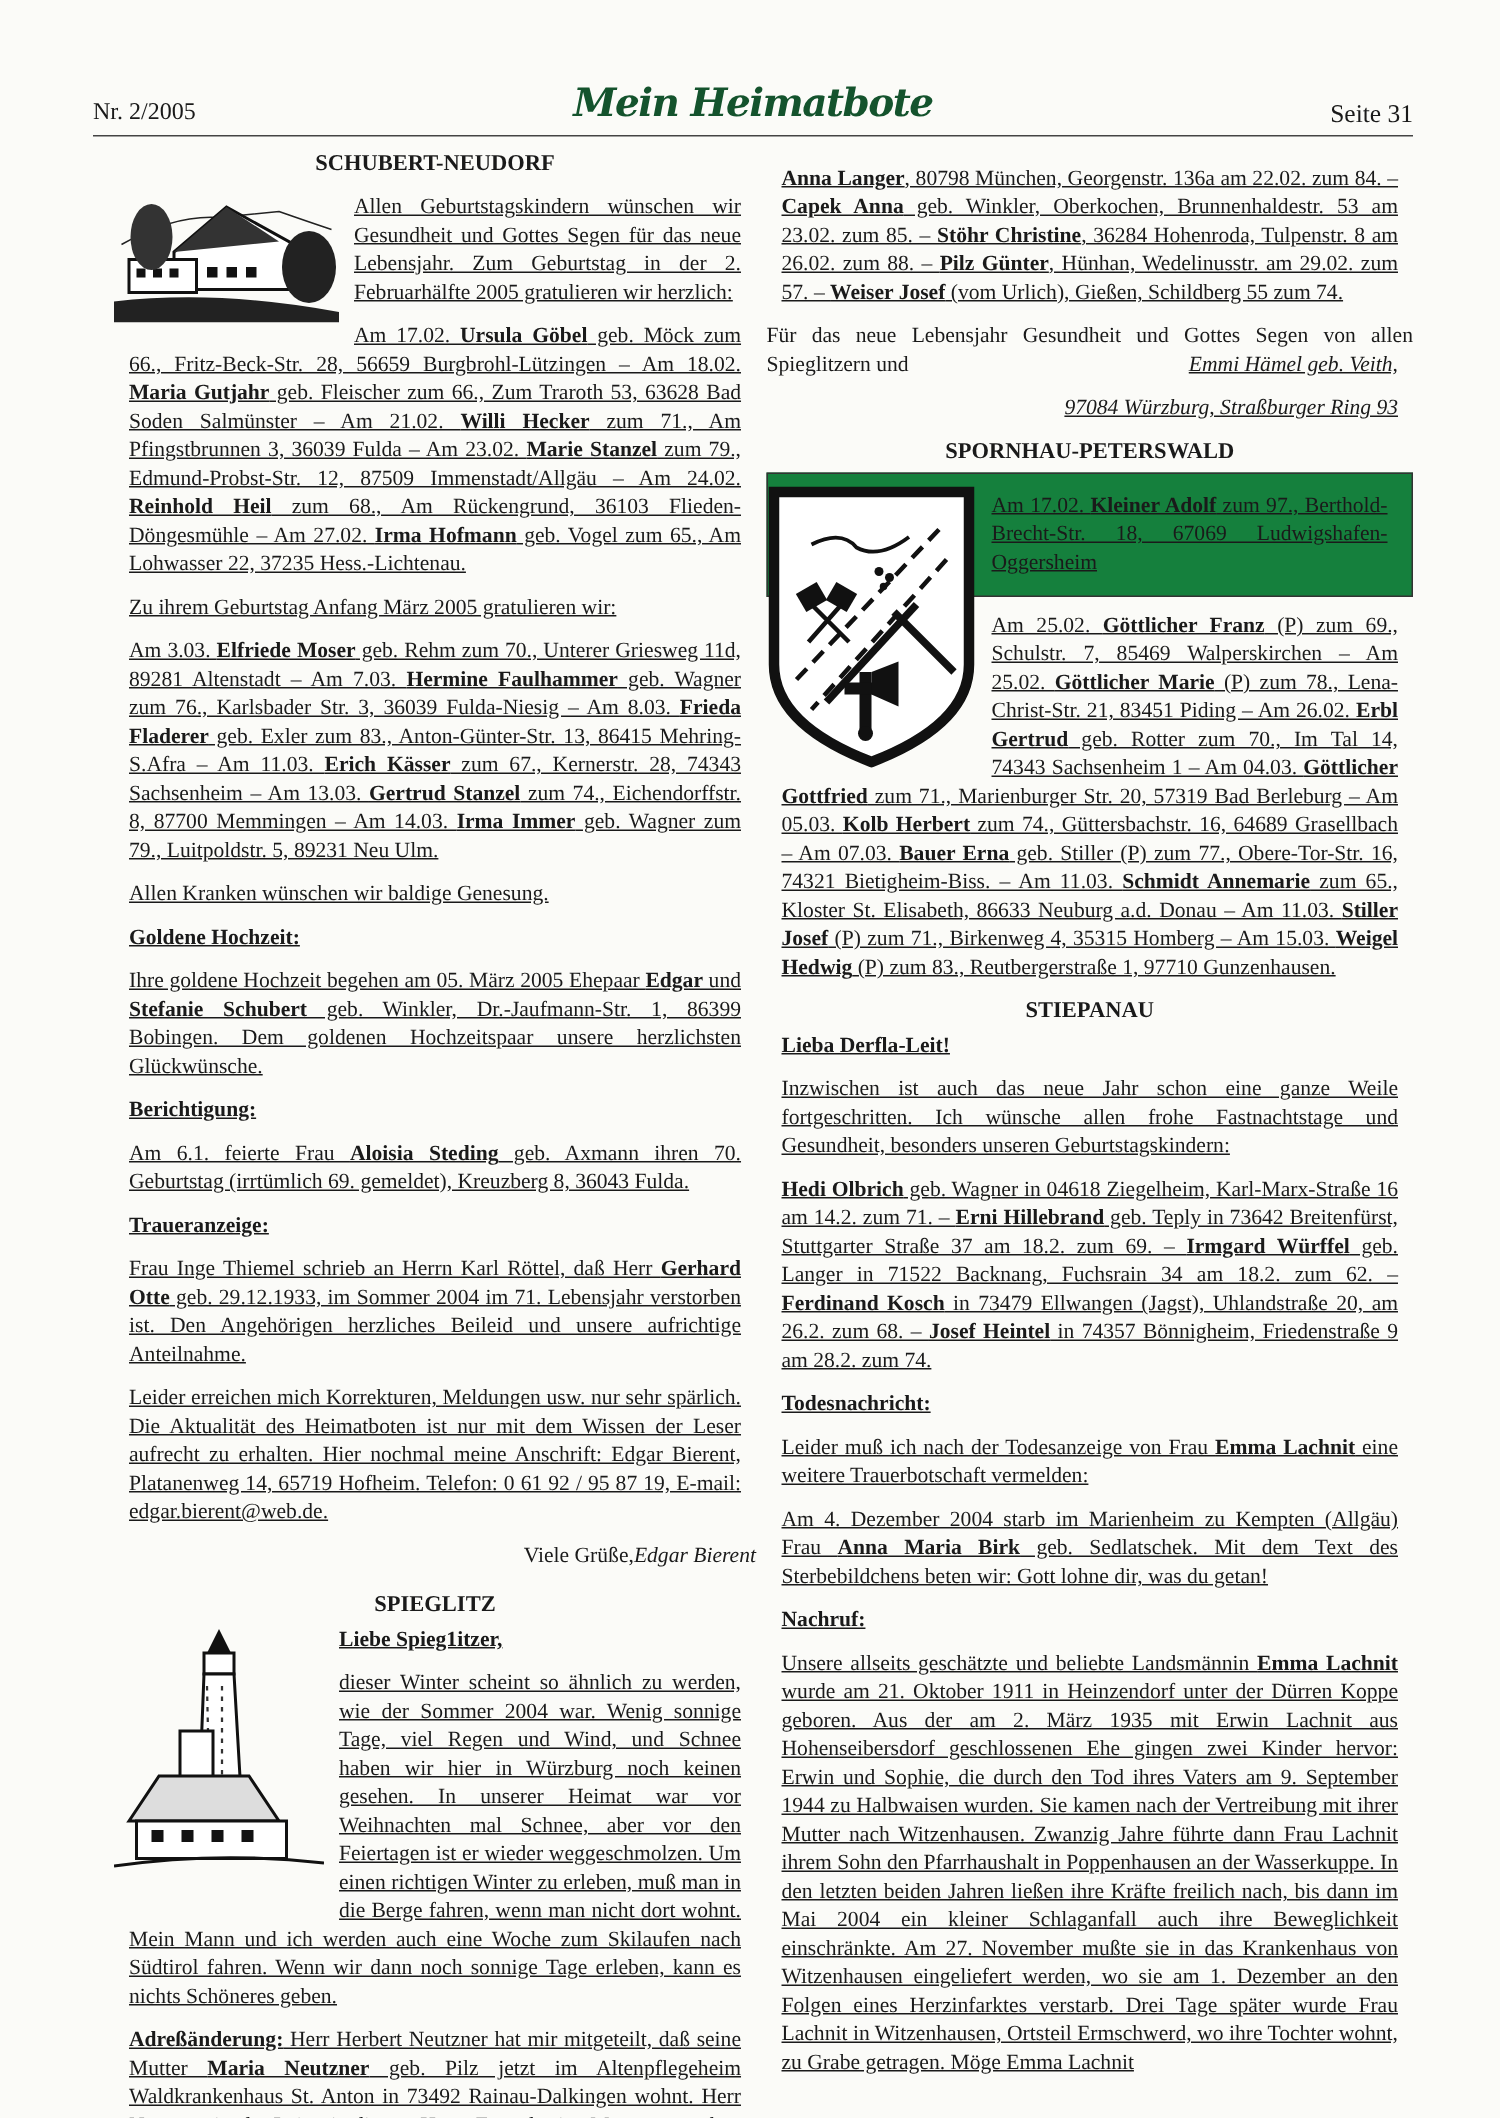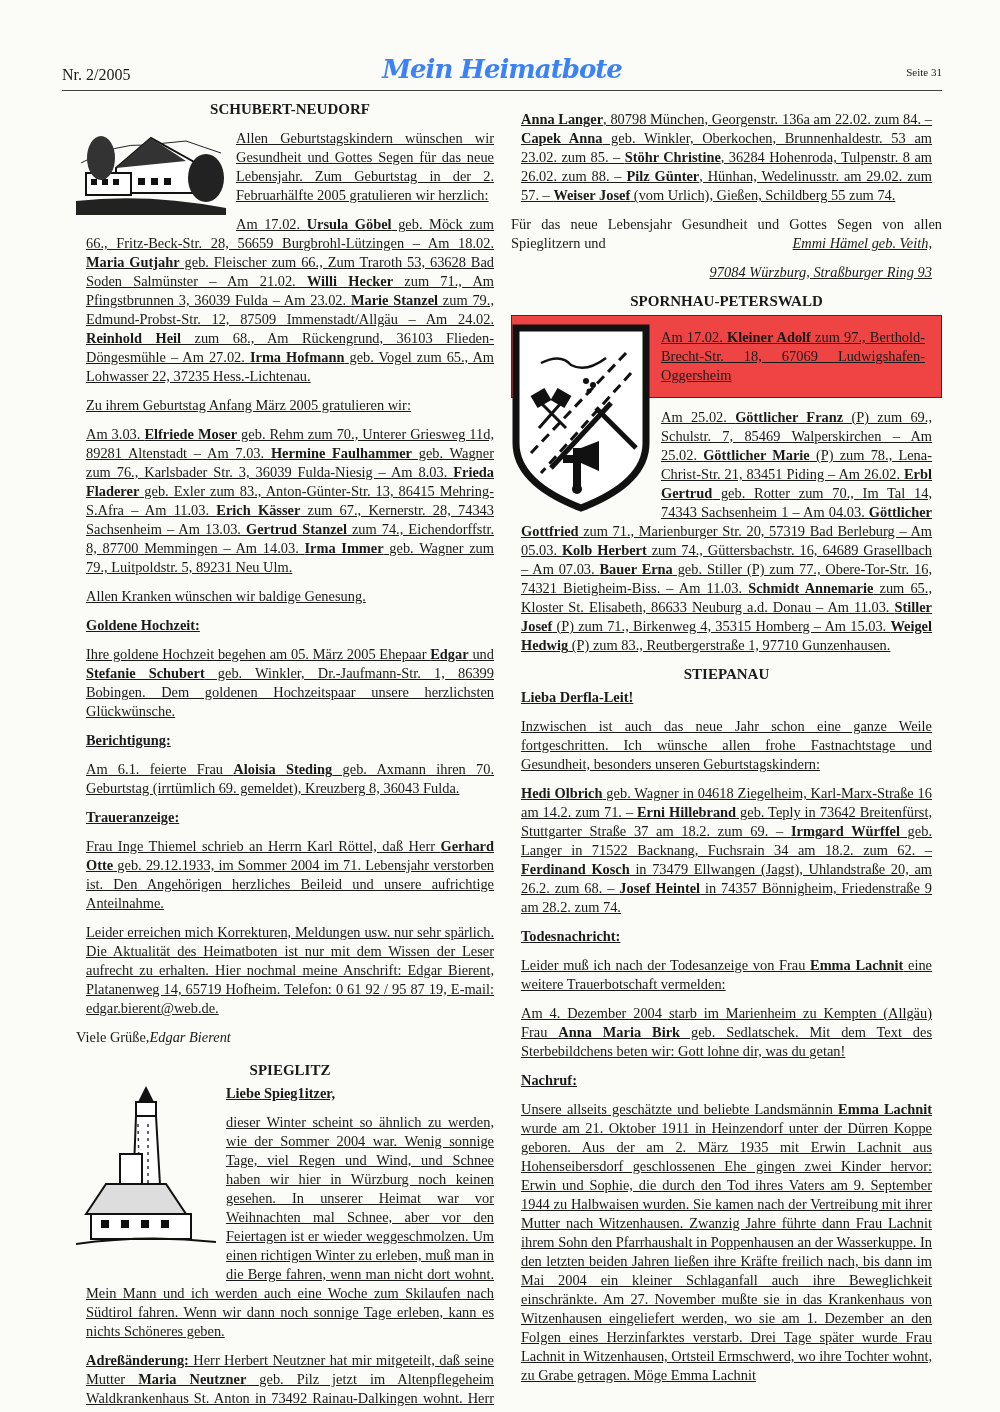--- a/index.html
+++ b/index.html
@@ -1,35 +1,35 @@
 <!DOCTYPE html>
 <html><head>
 <meta charset="utf-8">
 <style>
   html, body { margin:0; padding:0; }
   body { width:1000px; height:1412px; background:#fbfbf8; position:relative; overflow:hidden;
          font-family:"Liberation Serif", "DejaVu Serif", serif; color:#1a1a1a; }
   .header { position:absolute; left:62px; top:58px; width:880px; height:32px; border-bottom:1.5px solid #444;text-decoration:underline; }
   .hdr-left { position:absolute; left:0; top:8px; font-size:16px; }
-  .hdr-right { position:absolute; right:0; top:8px; font-size:11px; }
+  .hdr-right { position:absolute; right:0; top:8px; font-size:17px; }
   .masthead { position:absolute; left:50%; transform:translateX(-50%); top:-4px; font-family:"DejaVu Serif", serif;
-              font-weight:bold; font-style:italic; font-size:26px; letter-spacing:-1px; color:#3b82f6; }
+              font-weight:bold; font-style:italic; font-size:26px; letter-spacing:-1px; color:#14532d; }
   .col { position:absolute; top:100px; font-size:14.4px; line-height:19px; text-align:justify; }
   .col-left { left:76px; width:428px; }
   .col-right { left:511px; width:431px; }
   p { margin:10px;text-decoration:underline; }
   .gap { margin-top:8px; }
   .gap-lg { margin-top:12px; }
   .sec-title { text-align:center; font-weight:bold; font-size:15px; margin:0 0 4px 0; }
   .sub { font-weight:bold; margin-top:10px; }
   b { font-weight:bold; }
-  .sign { display:flex; justify-content:flex-start; }
+  .sign { display:flex; justify-content:flex-end; }
   .sign i { font-style:italic; }
   .float-img-left { float:left; margin:0 10px 4px 0; }
-  .boxed { border:1px solid #333; background:#ef4444; padding:2px 6px; margin-bottom:8px; }
+  .boxed { border:1px solid #333; background:#15803d; padding:2px 6px; margin-bottom:8px; }
   .right-i { text-align:right; font-style:italic; }
 </style>
 </head>
 <body>
 
 <div class="header">
   <span class="hdr-left">Nr. 2/2005</span>
   <span class="masthead">Mein Heimatbote</span>
   <span class="hdr-right">Seite 31</span>
 </div>

